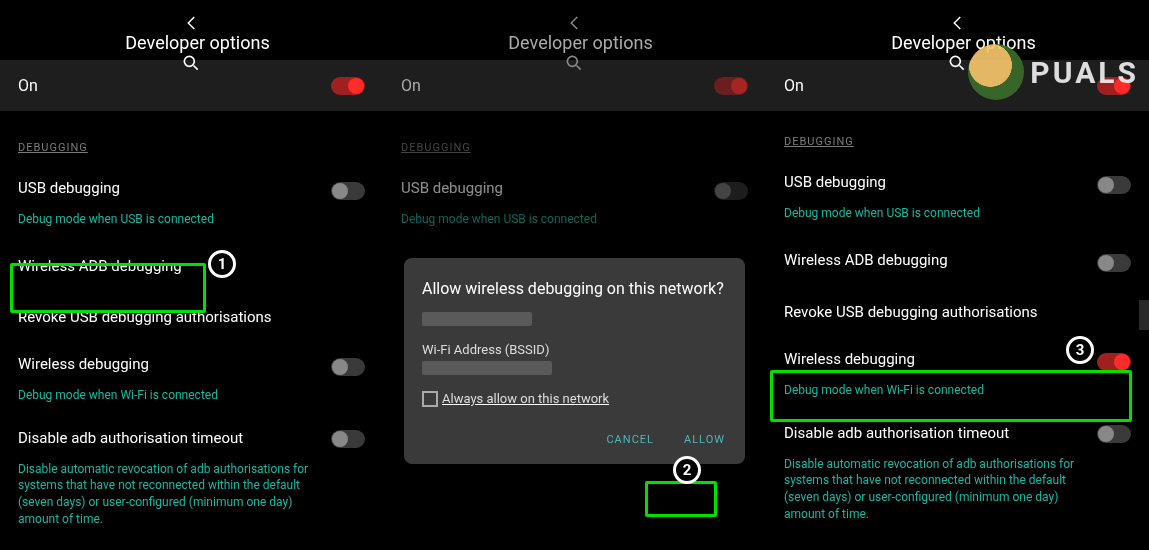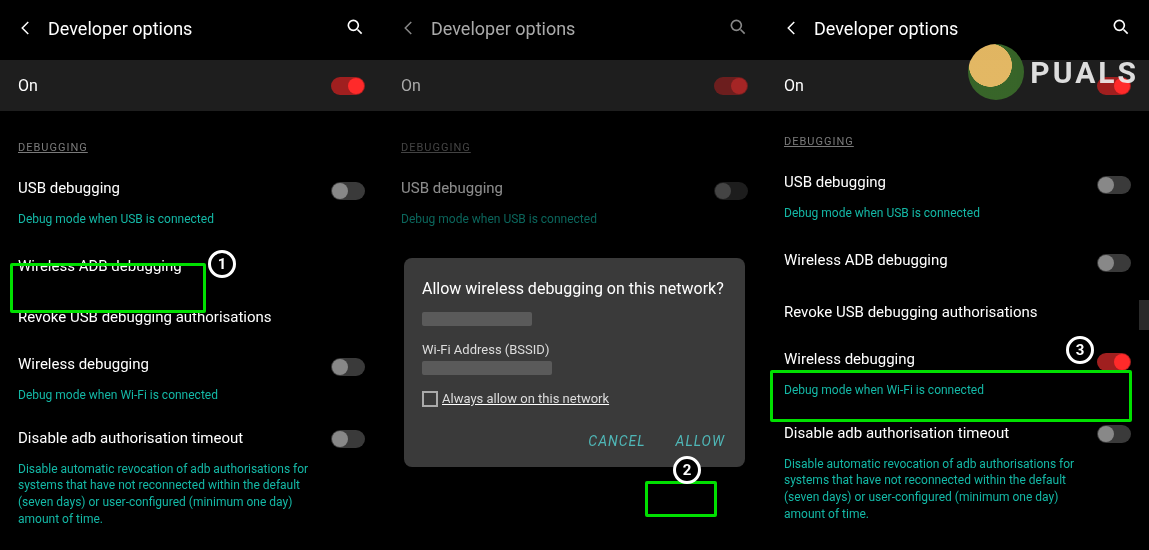--- a/index.html
+++ b/index.html
@@ -18,20 +18,21 @@
   height: 550px;
   background: #000;
   position: relative;
   flex-shrink: 0;
 }
 .header {
   display: flex;
   align-items: center;
   padding: 14px 16px;
   height: 56px;
+  flex-direction: column;
 }
 .back-icon { width: 20px; height: 20px; display: flex; align-items: center; justify-content: center; }
 .title { font-size: 18px; margin-left: 12px; flex: 1; color: #fff; }
 .search-icon { width: 22px; height: 22px; }
 .on-row {
   display: flex;
   align-items: center;
   justify-content: space-between;
   background: #1e1e1e;
   padding: 16px 18px;
@@ -126,21 +127,21 @@
   height: 16px;
   border: 2px solid #aaa;
 }
 .dialog .checkbox-label { font-size: 13px; color: #ddd; }
 .dialog .actions {
   display: flex;
   justify-content: flex-end;
   gap: 26px;
   margin-top: 22px;
 }
-.dialog .btn { font-size: 14px; letter-spacing: 1px; color: #4fb7b7; cursor: pointer; padding: 4px 2px; font-style: italic;}
+.dialog .btn { font-size: 11px; letter-spacing: 1px; color: #4fb7b7; cursor: pointer; padding: 4px 2px;}
 .watermark {
   position: absolute;
   top: 44px;
   right: 10px;
   z-index: 6;
   display: flex;
   align-items: center;
   gap: 6px;
   opacity: 0.92;
 }

